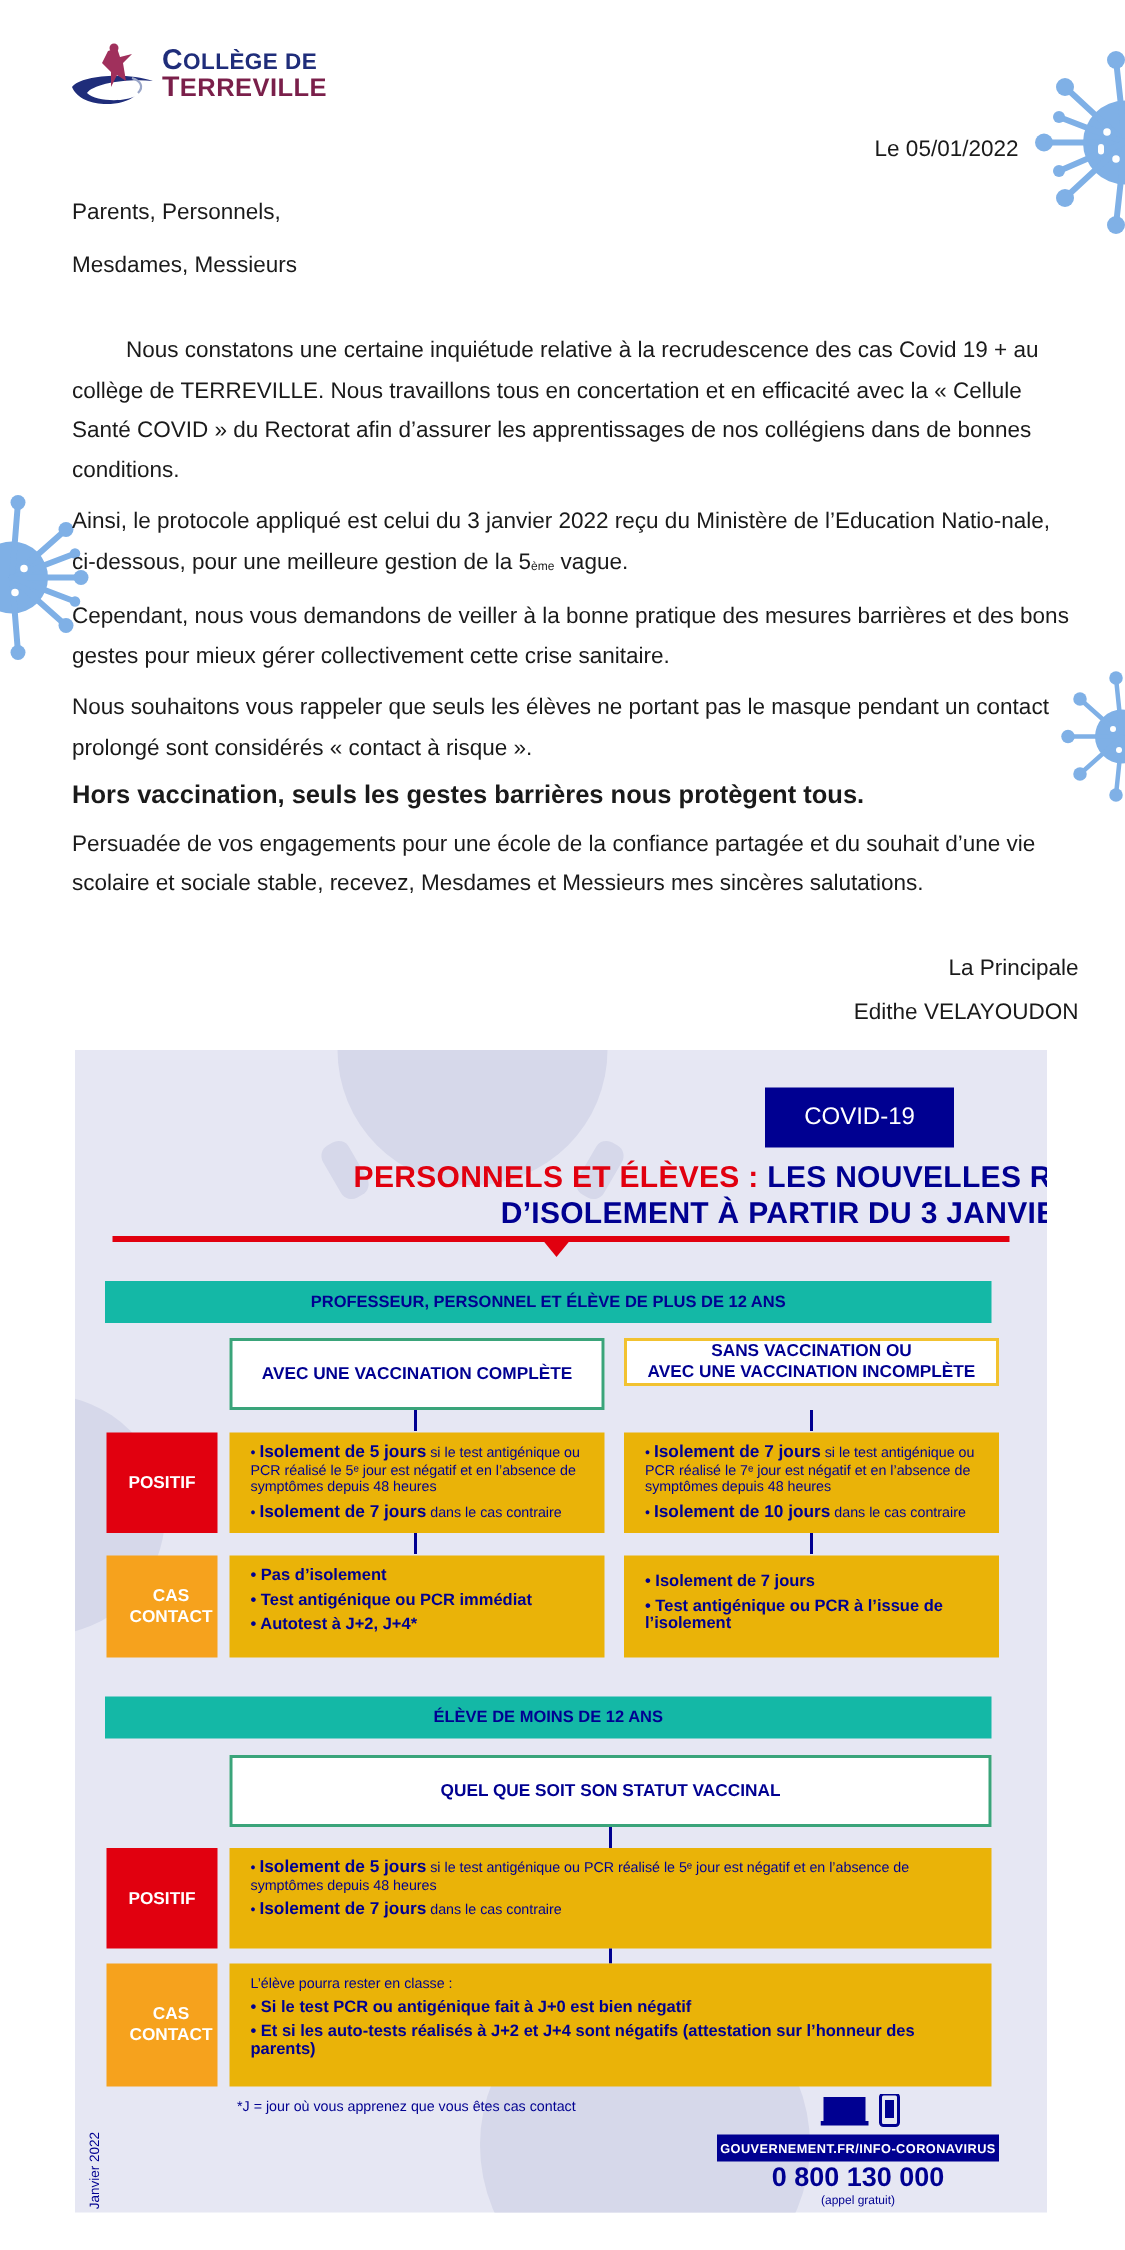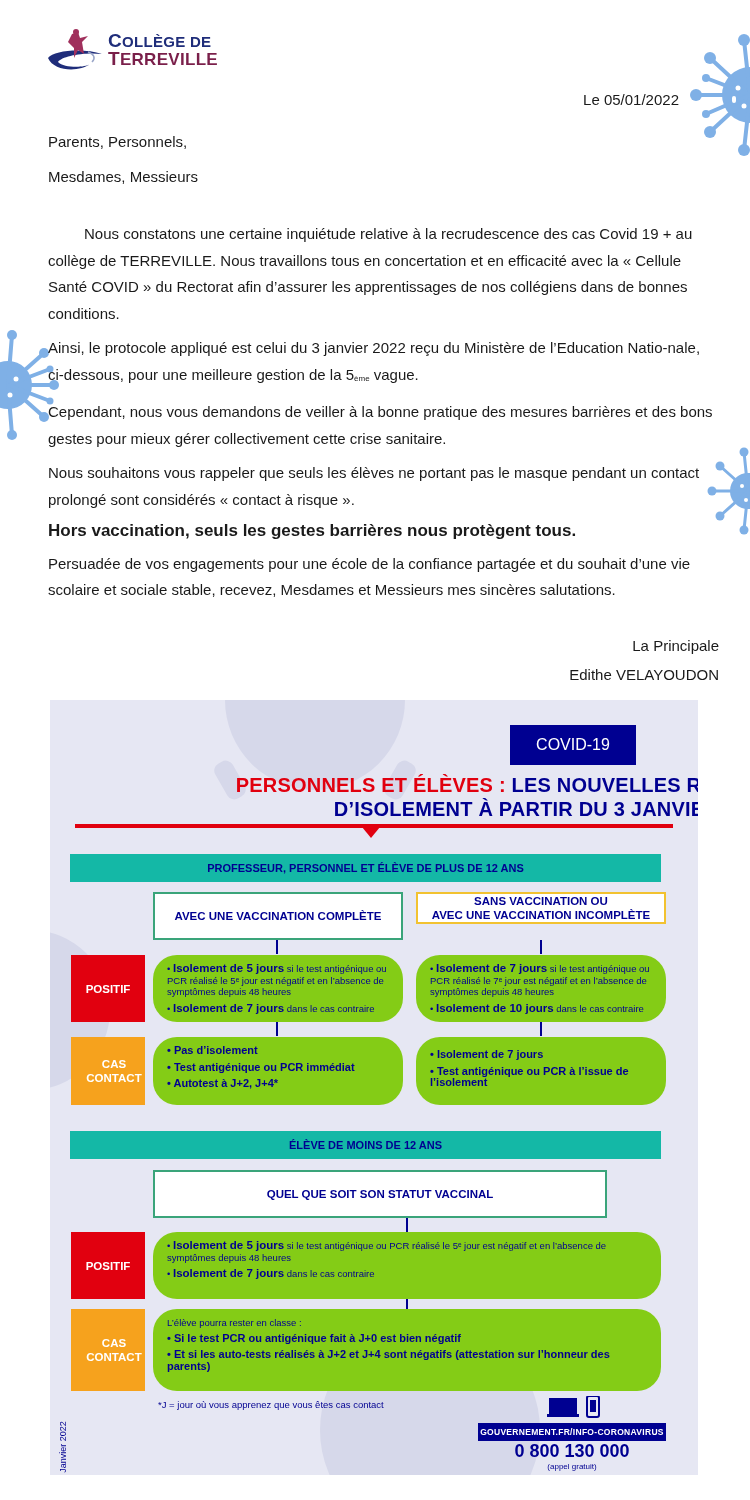--- a/index.html
+++ b/index.html
@@ -37,21 +37,21 @@
 
   .band { position: absolute; left: 20px; width: 591px; height: 28px; background: #14b8a6; color: #000091; font-weight: bold; font-size: 11px; display: flex; align-items: center; justify-content: center; }
   .head-box { position: absolute; background: #fff; color: #000091; font-weight: bold; font-size: 11.5px; display: flex; align-items: center; justify-content: center; text-align: center; line-height: 14px; }
   .head-green { border: 2px solid #3aa47a; }
   .head-yellow { border: 2px solid #f2c230; }
   .vline { position: absolute; width: 2px; background: #000091; }
 
   .tag { position: absolute; width: 74px; color: #fff; font-weight: bold; font-size: 11.5px; display: flex; align-items: center; justify-content: center; text-align: center; line-height: 14px; }
   .tag-red { background: #e1000f; }
   .tag-orange { background: #f6a21d; padding-left: 12px; }
-  .cell { position: absolute; background: #84cc16; color: #000091; padding: 8px 10px 2px 14px; font-size: 9.5px; line-height: 11.5px; border-radius: 24px; }
+  .cell { position: absolute; background: #eab308; color: #000091; padding: 8px 10px 2px 14px; font-size: 9.5px; line-height: 11.5px; }
   .cell .item { margin-bottom: 5px; }
   .cell b { font-size: 11.5px; }
   .cell .big { font-size: 11px; font-weight: bold; margin-bottom: 5px; }
   .cell .intro { font-size: 9.5px; margin-bottom: 4px; }
 
   .footnote { position: absolute; left: 108px; top: 699px; color: #000091; font-size: 9.5px; }
   .side-date { position: absolute; left: -22px; top: 742px; transform: rotate(-90deg); color: #000091; font-size: 9px; width: 70px; text-align: center; }
   .devices { position: absolute; left: 497px; top: 696px; width: 60px; height: 22px; }
   .gov-url { position: absolute; left: 428px; top: 723px; width: 188px; height: 18px; background: #000091; color: #fff; font-size: 8.5px; font-weight: bold; display: flex; align-items: center; justify-content: center; letter-spacing: 0.3px; }
   .phone-number { position: absolute; left: 428px; top: 741px; width: 188px; text-align: center; color: #000091; font-weight: bold; font-size: 18px; }
@@ -223,21 +223,21 @@
     <div class="big">• Pas d’isolement</div>
     <div class="big">• Test antigénique ou PCR immédiat</div>
     <div class="big">• Autotest à J+2, J+4*</div>
   </div>
   <div class="cell" style="left:366px;top:337px;width:250px;height:68px">
     <div class="big" style="margin-top:4px">• Isolement de 7 jours</div>
     <div class="big">• Test antigénique ou PCR à l’issue de l’isolement</div>
   </div>
 
   <div class="band" style="top:431px">ÉLÈVE DE MOINS DE 12 ANS</div>
-  <div class="head-box head-green" style="left:103px;top:470px;width:454px;height:48px">QUEL QUE SOIT SON STATUT VACCINAL</div>
+  <div class="head-box head-green" style="left:103px;top:470px;width:508px;height:48px">QUEL QUE SOIT SON STATUT VACCINAL</div>
   <div class="vline" style="left:356px;top:518px;height:14px"></div>
 
   <div class="tag tag-red" style="left:21px;top:532px;height:67px">POSITIF</div>
   <div class="cell" style="left:103px;top:532px;width:508px;height:67px">
     <div class="item">• <b>Isolement de 5 jours</b><span> si le test antigénique ou PCR réalisé le 5ᵉ jour est négatif et en l’absence de symptômes depuis 48 heures</span></div>
     <div class="item">• <b>Isolement de 7 jours</b><span> dans le cas contraire</span></div>
   </div>
   <div class="vline" style="left:356px;top:599px;height:10px"></div>
 
   <div class="tag tag-orange" style="left:21px;top:609px;height:82px">

